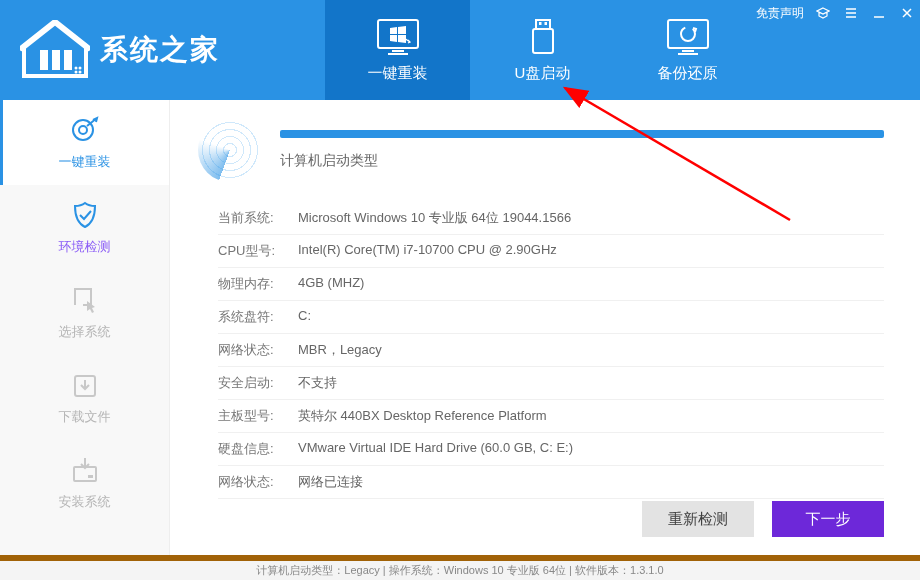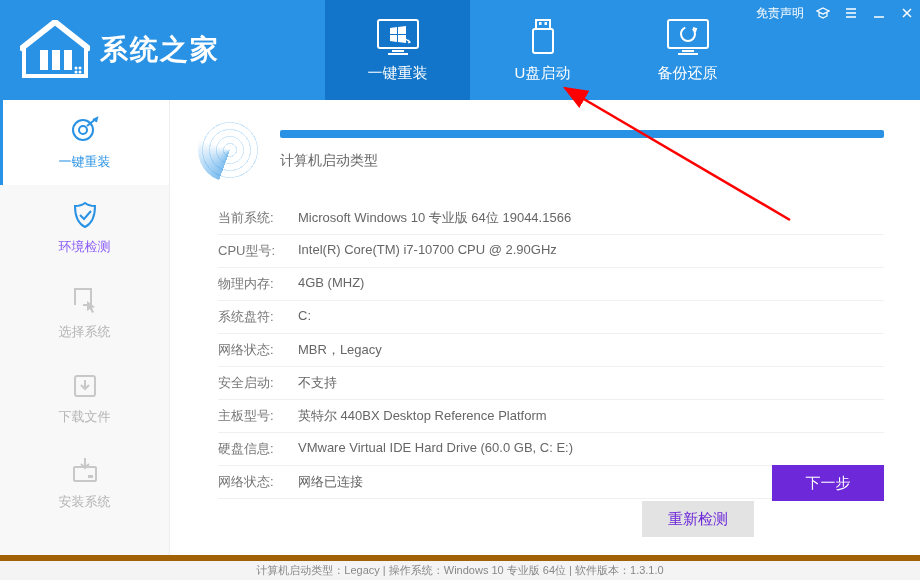--- a/index.html
+++ b/index.html
@@ -39,21 +39,21 @@
 .progress { height: 8px; background: linear-gradient(90deg, #2a92e4, #2a92e4); border-radius: 2px; margin-bottom: 14px; }
 .scan-text { color: #666; font-size: 14px; }
 
 .info-list { margin-top: 20px; padding-left: 20px; }
 .info-row { display: flex; padding: 7px 0; border-bottom: 1px solid #f0f0f0; font-size: 13px; }
 .info-label { width: 80px; color: #777; }
 .info-value { color: #666; }
 
 .actions { position: absolute; right: 36px; bottom: 18px; display: flex; gap: 18px; }
 .btn { width: 112px; height: 36px; border: none; font-size: 15px; cursor: pointer; display: flex; align-items: center; justify-content: center; }
-.btn-gray { background: #e3e3e3; color: #6d28d9; margin-top: 36px; }
+.btn-gray { background: #e3e3e3; color: #404040; }
 .btn-blue { background: #6d28d9; color: #fff; }
 
 .arrow { position: absolute; pointer-events: none; }
 
 .footer { height: 25px; background: #f4f4f4; color: #888; font-size: 11px; display: flex; align-items: center; justify-content: center; border-top: 6px solid #a16207; }
 </style>
 </head>
 <body>
 
 <div class="header">

